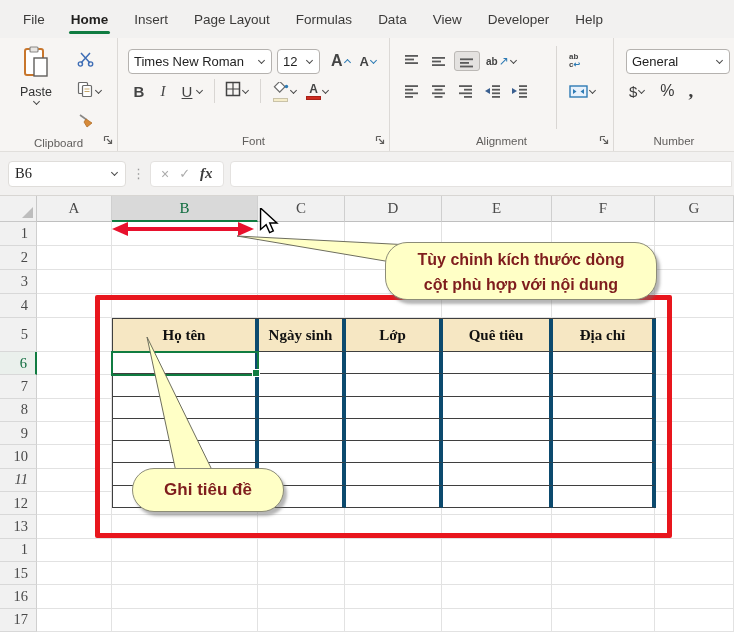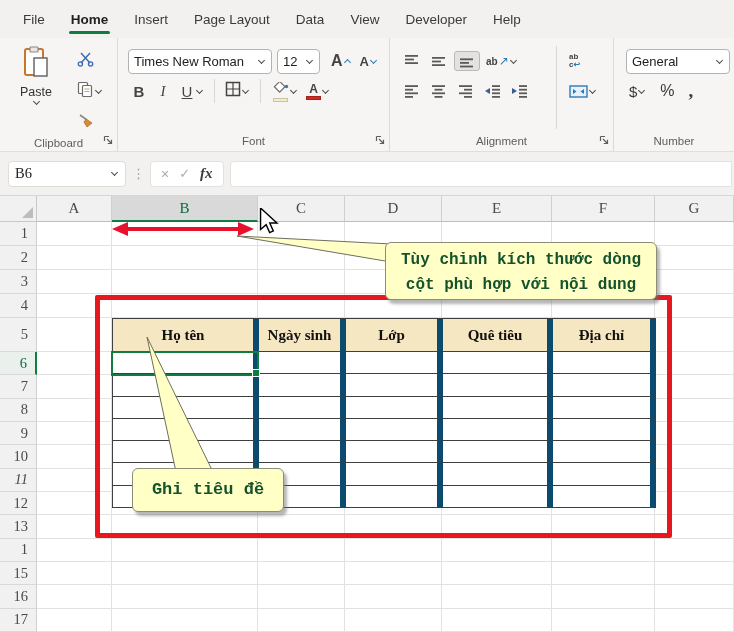--- a/index.html
+++ b/index.html
@@ -83,44 +83,45 @@
   .corner::after{content:"";position:absolute;right:3px;bottom:3px;border-left:11px solid transparent;border-bottom:11px solid #BDBDBD}
   .hcell{top:0;height:26px;background:#F1F1F1;border-right:1px solid #CFCFCF;border-bottom:1px solid #BFBFBF;display:flex;align-items:center;justify-content:center;font-size:15px;color:#4a4a4a;cursor:pointer}
   .hcell.sel{background:#D9D9D9;color:#0E6B3D;border-bottom:2px solid #107C41}
   .rcell{left:0;width:37px;background:#F1F1F1;border-right:1px solid #CFCFCF;border-bottom:1px solid #D8D8D8;display:flex;align-items:center;justify-content:flex-end;padding-right:8px;font-size:14.5px;color:#4a4a4a;cursor:pointer}
   .rcell.sel{background:#EAF0EC;color:#0E6B3D;border-right:2px solid #107C41}
   .cell{background:#fff;border-right:1px solid #E2E2E2;border-bottom:1px solid #E2E2E2;cursor:cell}
 
   
   .tblov{position:absolute;left:112px;top:122px;z-index:2;border-left:1px solid #3F3F3F;border-top:1px solid #3F3F3F}
   .trow{display:flex}
-  .tth,.ttd{border-right:6px solid #0c4a6e;border-bottom:1px solid #3F3F3F}
+  .tth,.ttd{border-right:4px solid #0c4a6e;border-bottom:1px solid #3F3F3F}
   .tth{height:33px;background:#F6E7C3;display:flex;align-items:center;justify-content:center;font-family:"Liberation Serif",serif;font-weight:700;font-size:15px;color:#111;cursor:cell}
   .ttd{height:22.3px;background:#fff;cursor:cell}
 
   
   .selcell{position:absolute;left:111px;top:155px;width:148px;height:25px;border:2px solid #107C41;z-index:4;cursor:cell}
   .selcell::after{content:"";position:absolute;right:-3px;bottom:-3px;width:6px;height:6px;background:#107C41;border:1px solid #fff}
 
   
   .redrect{position:absolute;left:95px;top:99px;width:577px;height:243px;border:5px solid #E8161D;border-radius:2px;z-index:3;pointer-events:none}
   .annosvg{position:absolute;left:0;top:0;width:734px;height:436px;z-index:5;pointer-events:none}
-  .callout{position:absolute;background:#FFFFC6;border:1px solid #8C8C78;border-radius:6px;box-shadow:3px 4px 3px rgba(110,110,110,.5);color:#14532d;font-family:Liberation Mono, monospace;font-weight:700;text-align:center;z-index:6}
+  .callout{position:absolute;background:#FFFFC6;border:1px solid #8C8C78;border-radius:22px;box-shadow:3px 4px 3px rgba(110,110,110,.5);color:#7f1d1d;font-family:Liberation Sans, sans-serif;font-weight:700;text-align:center;z-index:6}
   .co1{left:385px;top:46px;width:272px;height:58px;font-size:16px;line-height:1.55;padding-top:5px}
   .co2{left:132px;top:272px;width:152px;height:44px;font-size:17px;line-height:42px}
   .cursor{position:absolute;left:258px;top:12px;z-index:9;pointer-events:none}
 </style>
 </head>
 <body>
 
 <div class="tabbar">
     <div class="tab">File</div>
     <div class="tab active">Home</div>
     <div class="tab">Insert</div>
     <div class="tab">Page Layout</div>
+    <div class="tab">Formulas</div>
     <div class="tab">Data</div>
     <div class="tab">View</div>
     <div class="tab">Developer</div>
     <div class="tab">Help</div>
   </div>
 
 <div class="ribbon">
 
   <div class="grp grp-clipboard">
     <div class="grp-body">

